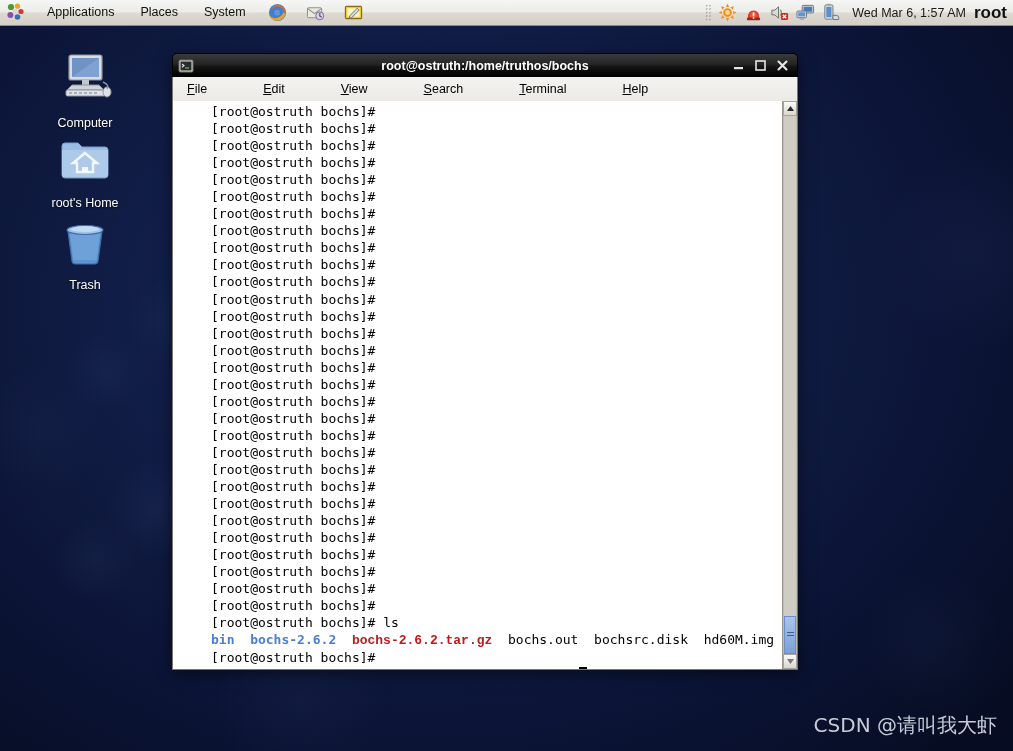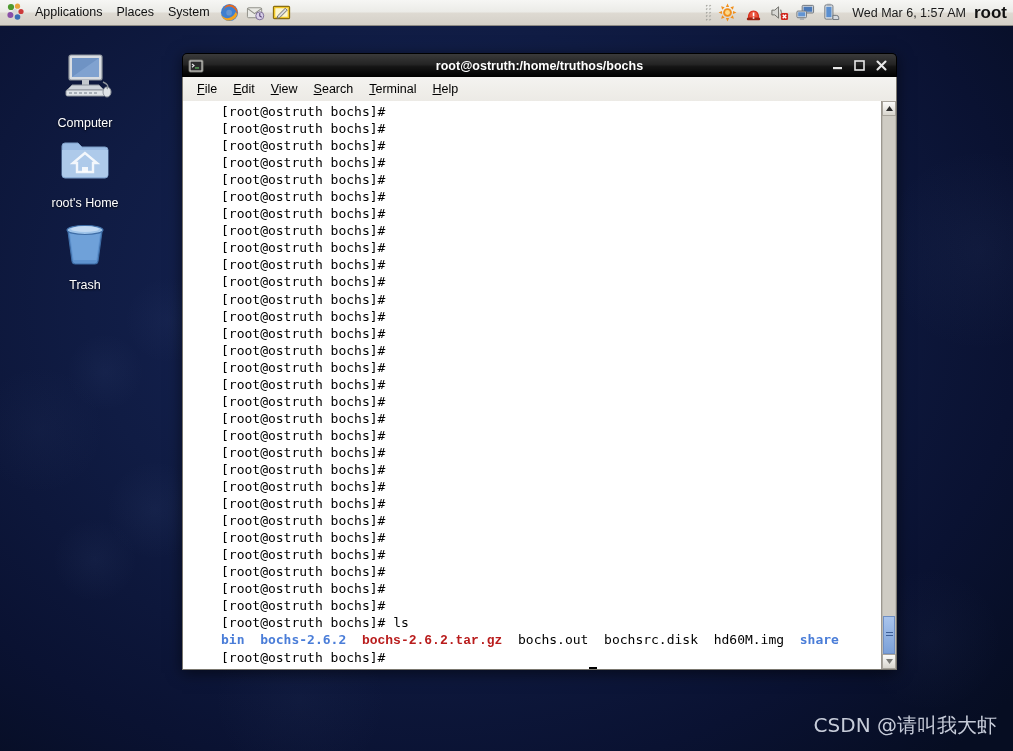--- a/index.html
+++ b/index.html
@@ -36,21 +36,21 @@
   
   #panel {
     position: absolute; left: 0; top: 0;
     width: 1013px; height: 26px;
     background: linear-gradient(to bottom, #f6f6f4 0%, #ebebe7 48%, #dedad2 52%, #d4d0c8 100%);
     border-bottom: 1px solid #8d8a84;
     display: flex; align-items: center;
     font-size: 12.5px; color: #1a1a1a;
     z-index: 50;
   }
-  .panel-left { display: flex; align-items: center; height: 26px; }
+  .panel-left { display: flex; align-items: center; height: 26px; gap: 12px; }
   .panel-right { display: flex; align-items: center; height: 26px; margin-left: auto; padding-right: 2px; }
 
   .panel-menu {
     padding: 3px 7px 4px 7px;
     font-size: 12.5px;
     color: #111;
     cursor: default;
     white-space: nowrap;
   }
 
@@ -78,22 +78,22 @@
     color: #ffffff;
     font-size: 12.5px;
     text-shadow: 0 1px 2px rgba(0,0,0,0.85);
     text-align: center;
     white-space: nowrap;
   }
 
   
   #terminal-window {
     position: absolute;
-    left: 182px; top: 53px;
-    width: 715px; height: 617px;
+    left: 172px; top: 53px;
+    width: 626px; height: 617px;
     z-index: 20;
     box-shadow: 0 3px 14px rgba(0,0,0,0.55);
   }
 
   .titlebar {
     height: 24px;
     background: linear-gradient(to bottom, #3a3a3a 0%, #242424 45%, #151515 55%, #000000 100%);
     display: flex; align-items: center;
     border: 1px solid #000;
     border-bottom: none;
@@ -115,20 +115,21 @@
 
   .menubar {
     height: 24px;
     background: linear-gradient(to bottom, #f4f3f0 0%, #eceae5 100%);
     border-left: 1px solid #7a776f;
     border-right: 1px solid #7a776f;
     display: flex; align-items: center;
     padding-left: 6px;
     font-size: 12.5px;
     color: #000;
+    gap: 40px;
   }
   .menu-item { padding: 3px 8px; cursor: default; white-space: nowrap; }
   .menu-item u { text-decoration: underline; }
 
   .term-body {
     position: relative;
     height: 569px;
     background: #ffffff;
     border: 1px solid #7a776f;
     border-top: none;

